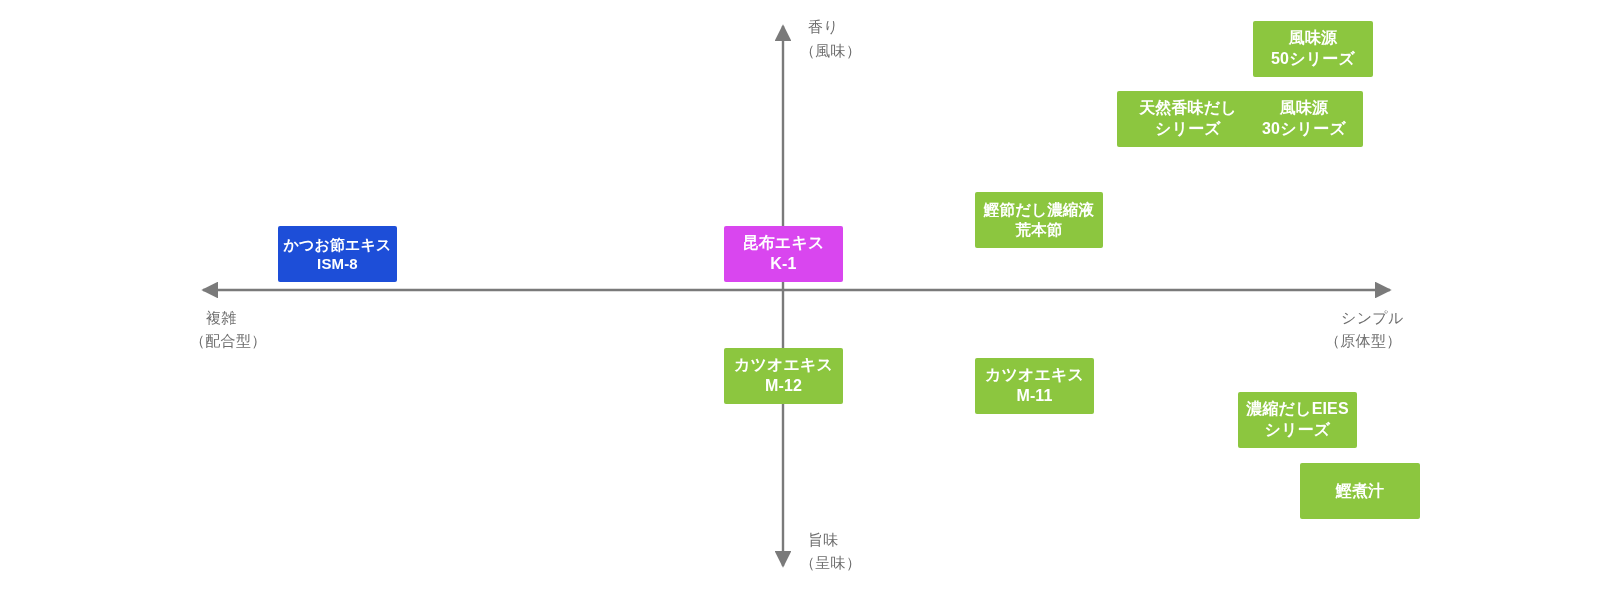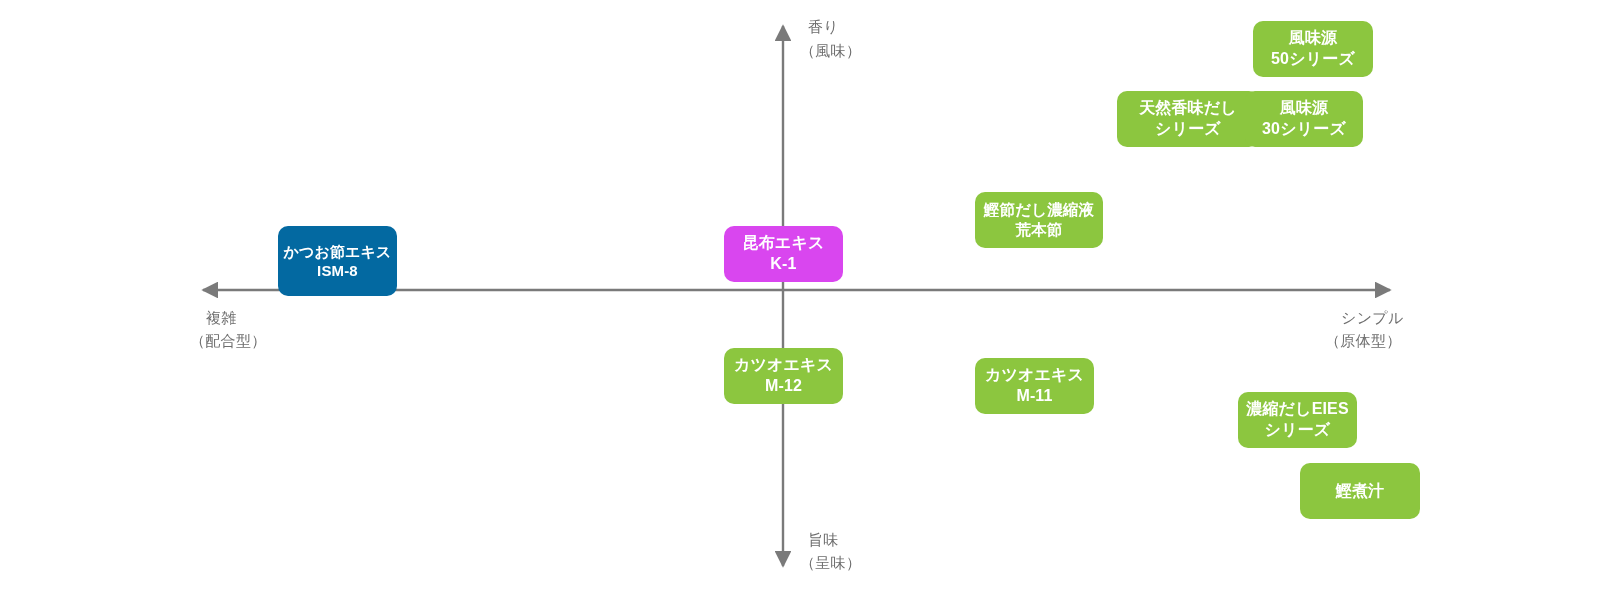--- a/index.html
+++ b/index.html
@@ -69,21 +69,21 @@
     top: 306px;
     text-align: left;
   }
   #axis-label-right .ln1 { padding-left: 16px; }
 
   
   .chip {
     position: absolute;
     box-sizing: border-box;
     background: #8cc63f;
-    border-radius: 10px;
+    border-radius: 2px;
     color: #ffffff;
     font-weight: bold;
     font-size: 16px;
     line-height: 1.3;
     text-align: center;
     display: flex;
     flex-direction: column;
     align-items: center;
     justify-content: center;
     letter-spacing: 0.01em;
@@ -144,21 +144,21 @@
         <span class="ln">シリーズ</span>
       </div>
       <div class="chip" style="left: 1245px; top: 91px; width: 118px; height: 56px; background: rgb(140, 198, 63); color: rgb(255, 255, 255);">
         <span class="ln">風味源</span>
         <span class="ln">30シリーズ</span>
       </div>
       <div class="chip" style="left: 975px; top: 192px; width: 128px; height: 56px; background: rgb(140, 198, 63); color: rgb(255, 255, 255); font-size: 15.5px;">
         <span class="ln">鰹節だし濃縮液</span>
         <span class="ln">荒本節</span>
       </div>
-      <div class="chip" style="left: 278px; top: 226px; width: 119px; height: 70px; background: #0369a1; color: rgb(255, 255, 255); font-size: 15px;">
+      <div class="chip" style="left: 278px; top: 226px; width: 119px; height: 56px; background: #1d4ed8; color: rgb(255, 255, 255); font-size: 15px;">
         <span class="ln">かつお節エキス</span>
         <span class="ln">ISM-8</span>
       </div>
       <div class="chip" style="left: 724px; top: 226px; width: 119px; height: 56px; background: #d946ef; color: rgb(255, 255, 255);">
         <span class="ln">昆布エキス</span>
         <span class="ln">K-1</span>
       </div>
       <div class="chip" style="left: 724px; top: 348px; width: 119px; height: 56px; background: rgb(140, 198, 63); color: rgb(255, 255, 255);">
         <span class="ln">カツオエキス</span>
         <span class="ln">M-12</span>

